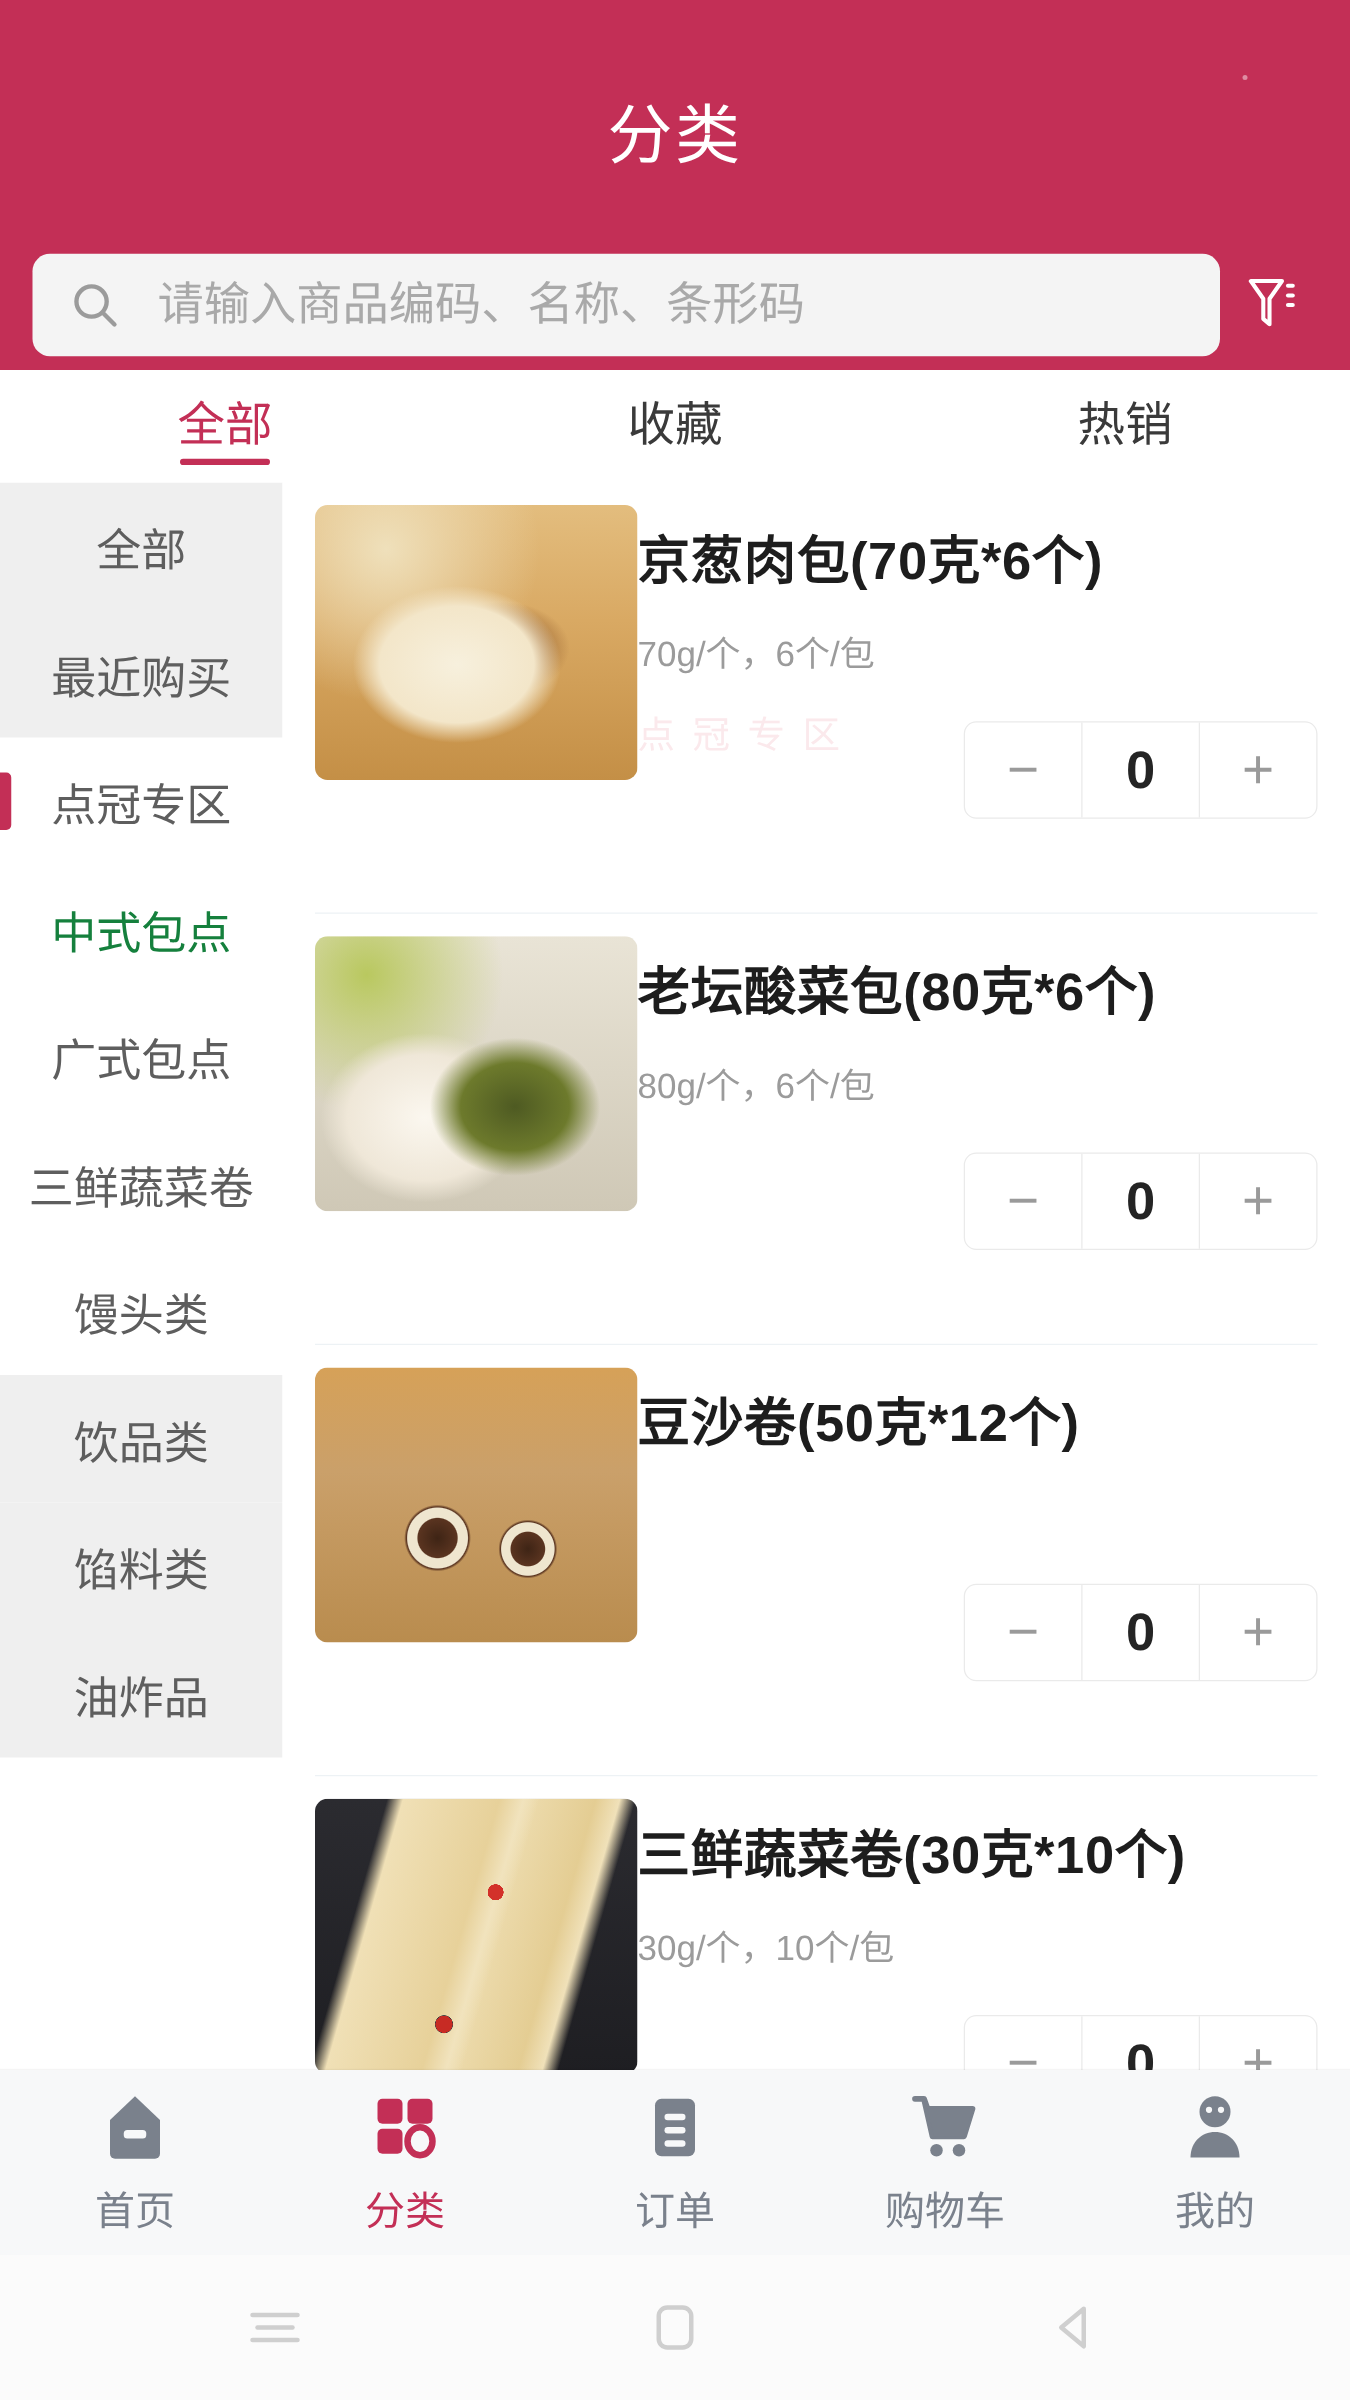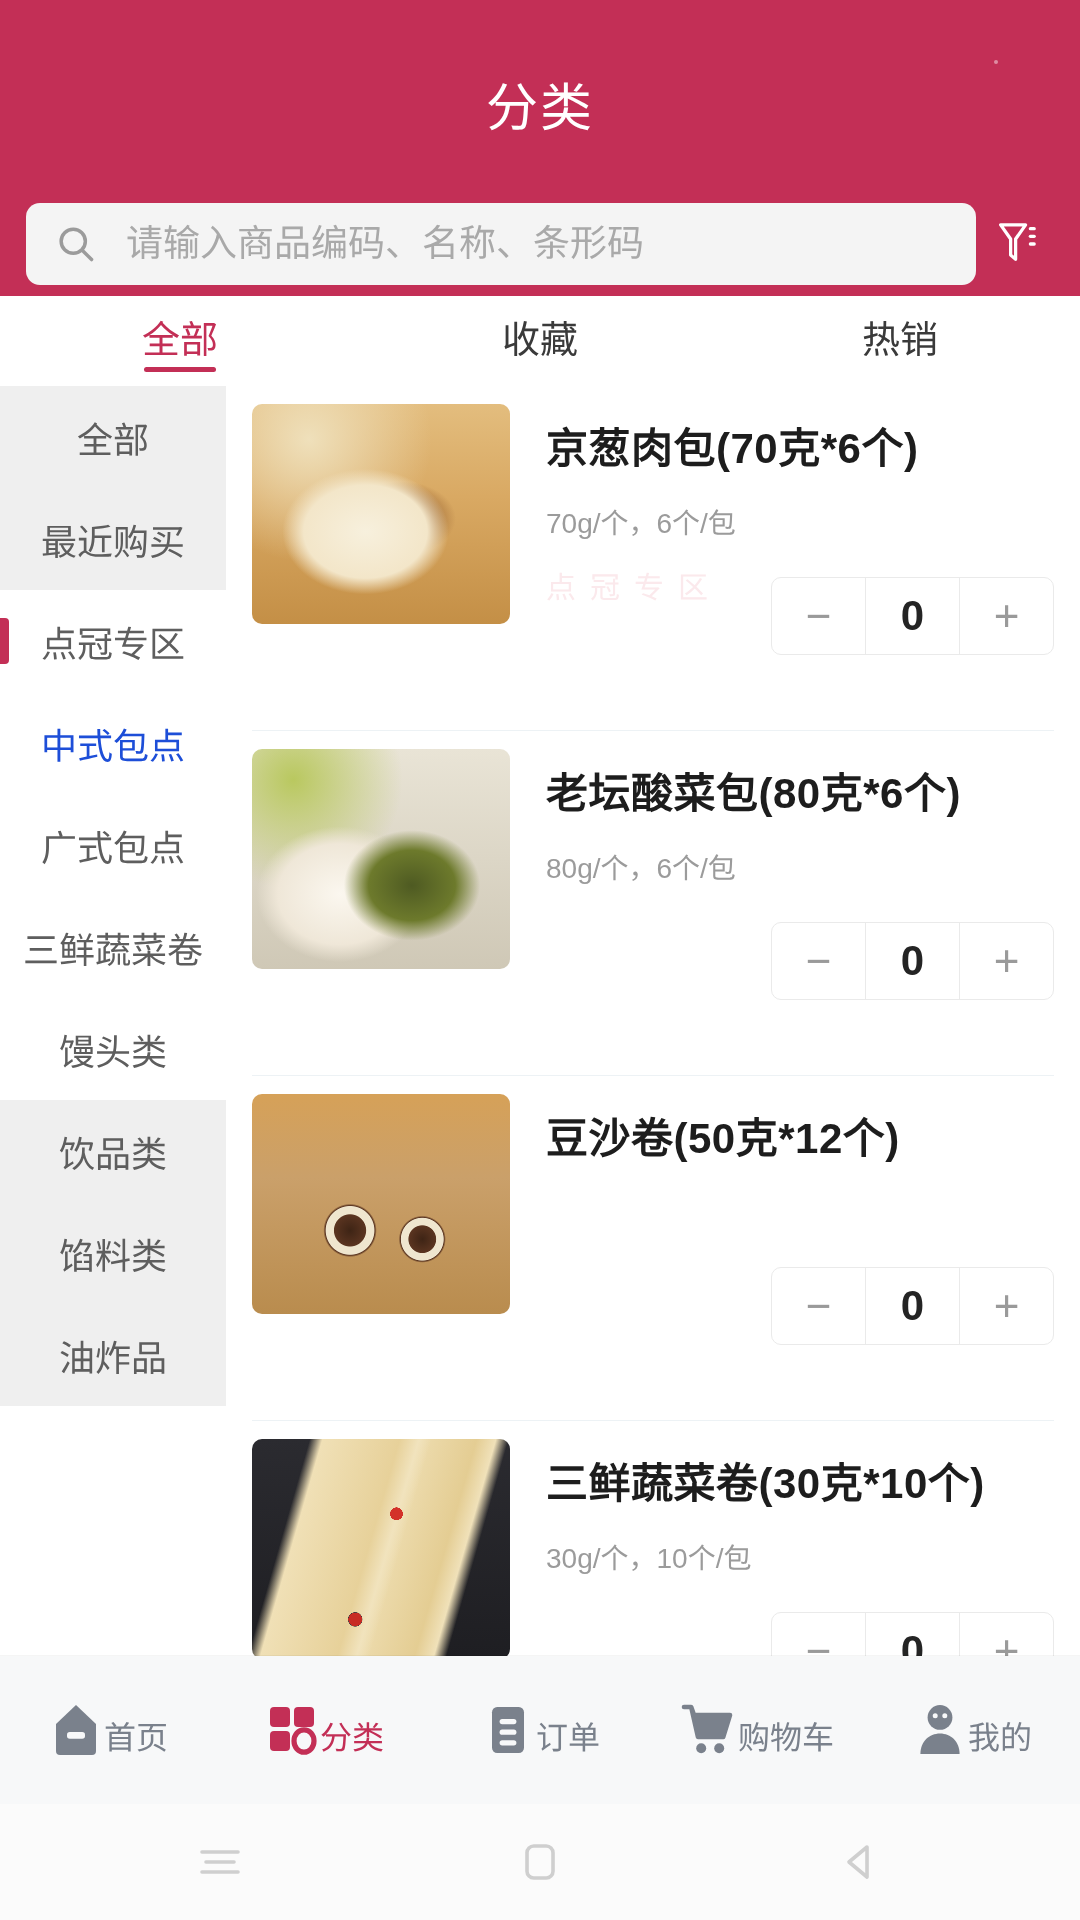--- a/index.html
+++ b/index.html
@@ -68,39 +68,39 @@
 
   
   .sidebar{
     width:226px; height:100%; background:#ffffff; position:relative; flex:none;
   }
   .cat{
     height:102px; display:flex; align-items:center; justify-content:center;
     position:relative; font-size:36px; color:#5e5e5e;
   }
   .cat.shaded{ background:#efefef; }
-  .cat.selected{ color:#1d4ed8; }
+  .cat.selected{ color:#15803d; }
   .cat .bar{
     position:absolute; left:0; top:50%; transform:translateY(-50%);
     width:9px; height:46px; background:#c32f56; border-radius:0 4px 4px 0;
     display:none;
   }
   .cat.marked .bar{ display:block; }
 
   
   .products{ flex:1; height:100%; background:#ffffff; position:relative; }
   .product{
     position:relative; height:345px; padding:18px 26px 0 26px;
   }
   .product .row{ display:flex; }
   .thumb{
     width:258px; height:220px; border-radius:10px; flex:none;
     background-size:cover; background-position:center;
   }
-  .meta{ flex:1; padding-left:36px; padding-top:10px; }
+  .meta{ flex:1; padding-top:10px; }
   .p-name{ font-size:42px; font-weight:bold; color:#1d1d1d; letter-spacing:.5px; }
   .p-spec{ font-size:28px; color:#9b9b9b; margin-top:26px; }
   .p-ghost{
     font-size:30px; color:#fbe9ec; margin-top:22px; letter-spacing:14px;
   }
   .stepper{
     position:absolute; right:26px; bottom:76px;
     width:283px; height:78px; display:flex;
     border:1px solid #eaeaea; border-radius:10px; background:#fff;
   }
@@ -149,21 +149,21 @@
       linear-gradient(180deg,#2b2b30 0%,#1e1e22 100%);
   }
 
   
   .bottom-nav{
     position:absolute; left:0; top:1656px; width:1080px; height:148px;
     background:#f7f8f9; display:flex; align-items:center;
     box-shadow:0 -1px 0 rgba(0,0,0,.04);
   }
   .nav-item{
-    flex:1; display:flex; align-items:center; justify-content:center;font-family:Liberation Mono, monospace;
+    flex:1; display:flex; flex-direction:column; align-items:center; justify-content:center;font-family:Liberation Mono, monospace;
   }
   .nav-ico{ height:62px; display:flex; align-items:center; justify-content:center; }
   .nav-label{ font-size:32px; color:#7a818c; margin-top:10px; }
   .nav-item.active .nav-label{ color:#c32f56; }
 
   
   .sysbar{
     position:absolute; left:0; top:1804px; width:1080px; height:116px;
     background:#fbfbfb; display:flex; align-items:center; justify-content:center;
   }

